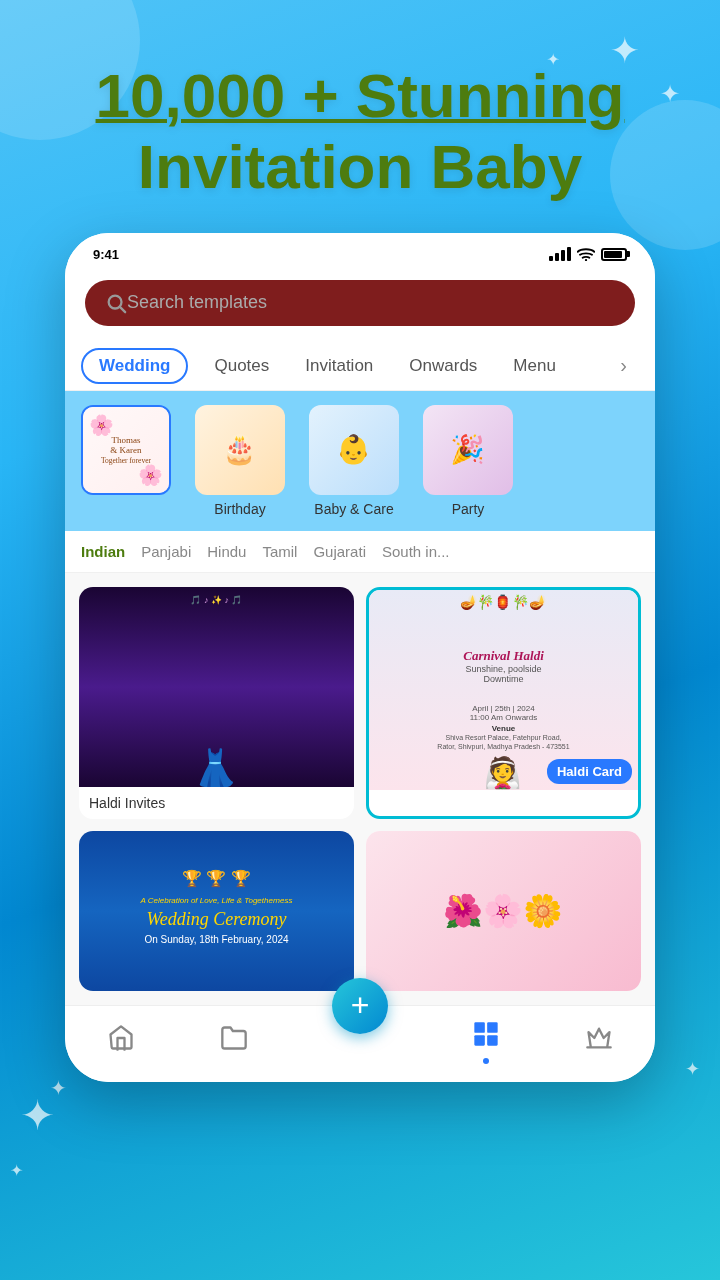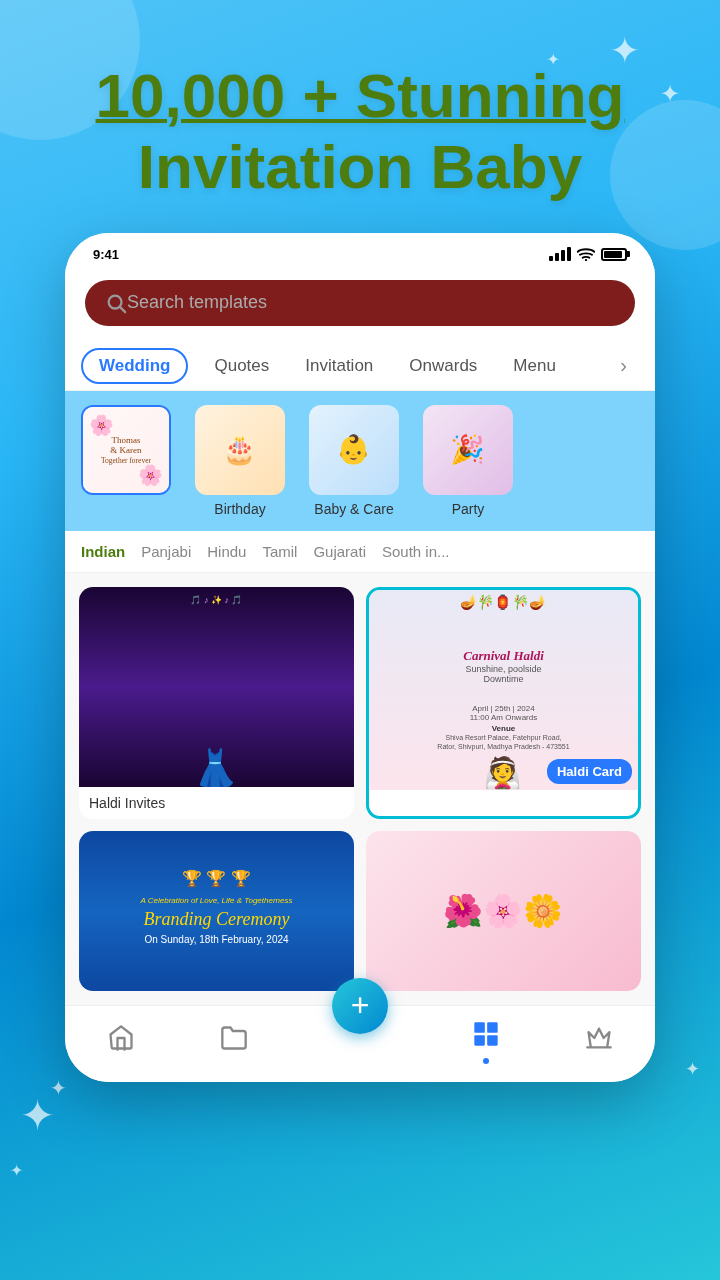--- a/index.html
+++ b/index.html
@@ -627,21 +627,21 @@
         </div>
       </div>
     </div>
 
     <div class="card-item">
       <div class="card-thumb" style="height:160px;">
         <div class="ceremony-visual">
           <div class="ceremony-deco">🏆 🏆 🏆</div>
           <div style="text-align:center;padding:8px;">
             <div style="font-size:8px;color:#FFD700;font-style:italic;">A Celebration of Love, Life &amp; Togetherness</div>
-            <div class="ceremony-text" style="font-size:18px;margin:4px 0;">Branding Ceremony</div>
+            <div class="ceremony-text" style="font-size:18px;margin:4px 0;">Wedding Ceremony</div>
             <div class="ceremony-sub">On Sunday, 18th February, 2024</div>
           </div>
         </div>
       </div>
     </div>
 
     <div class="card-item">
       <div class="card-thumb" style="height:160px;background:linear-gradient(135deg,#fce4ec,#f8bbd0);">
         <div style="font-size:32px;">🌺🌸🌼</div>
       </div>

